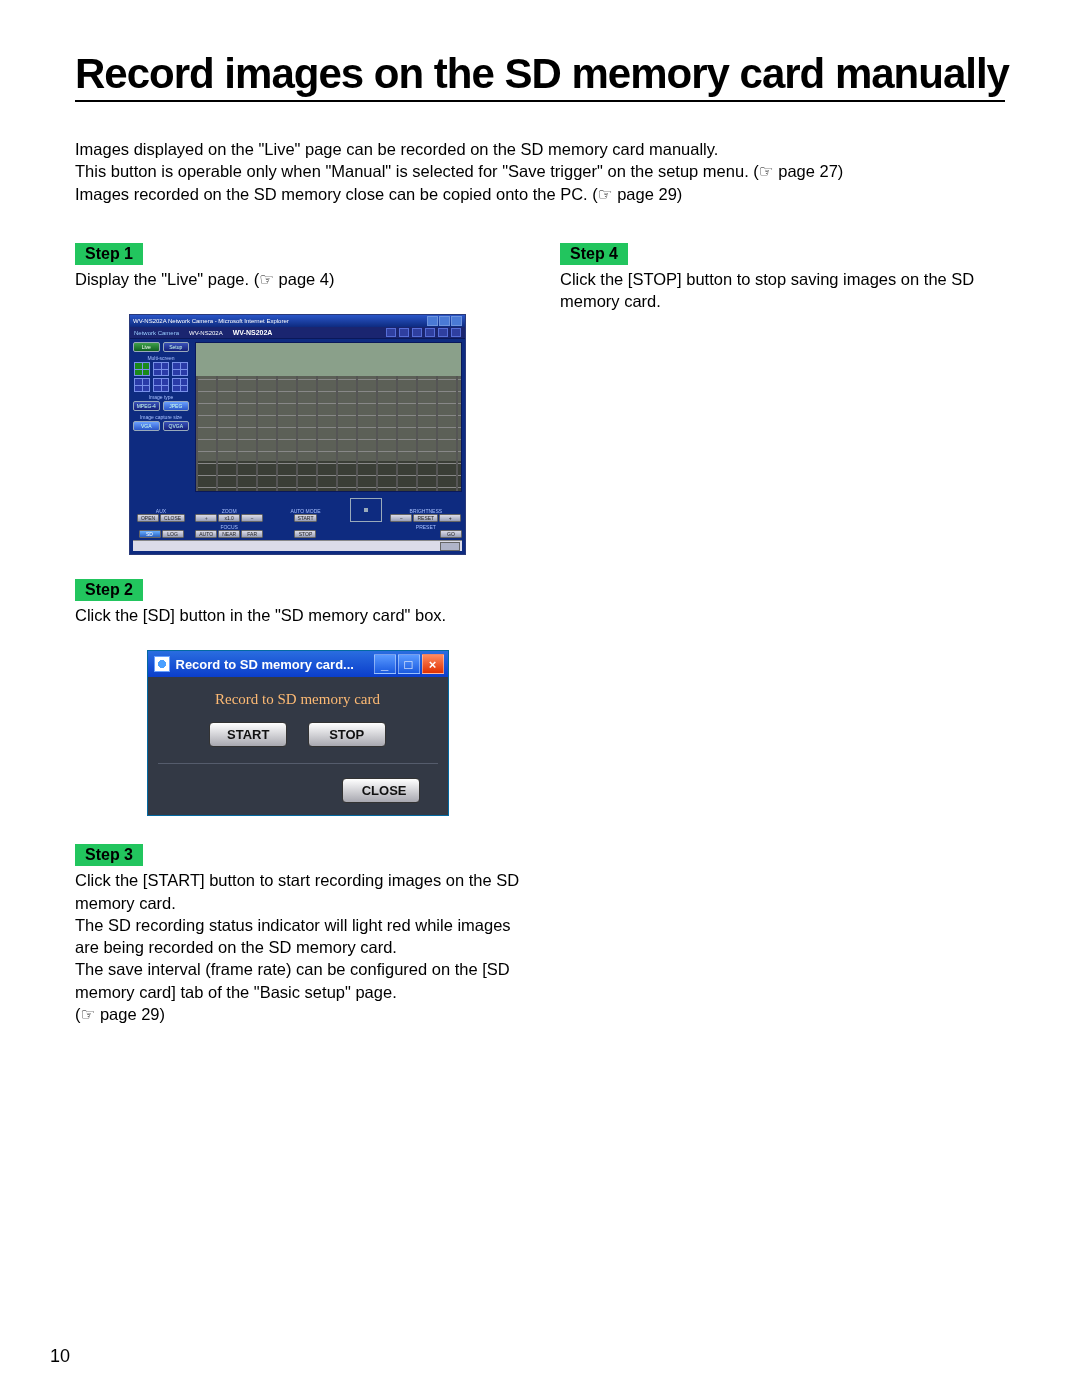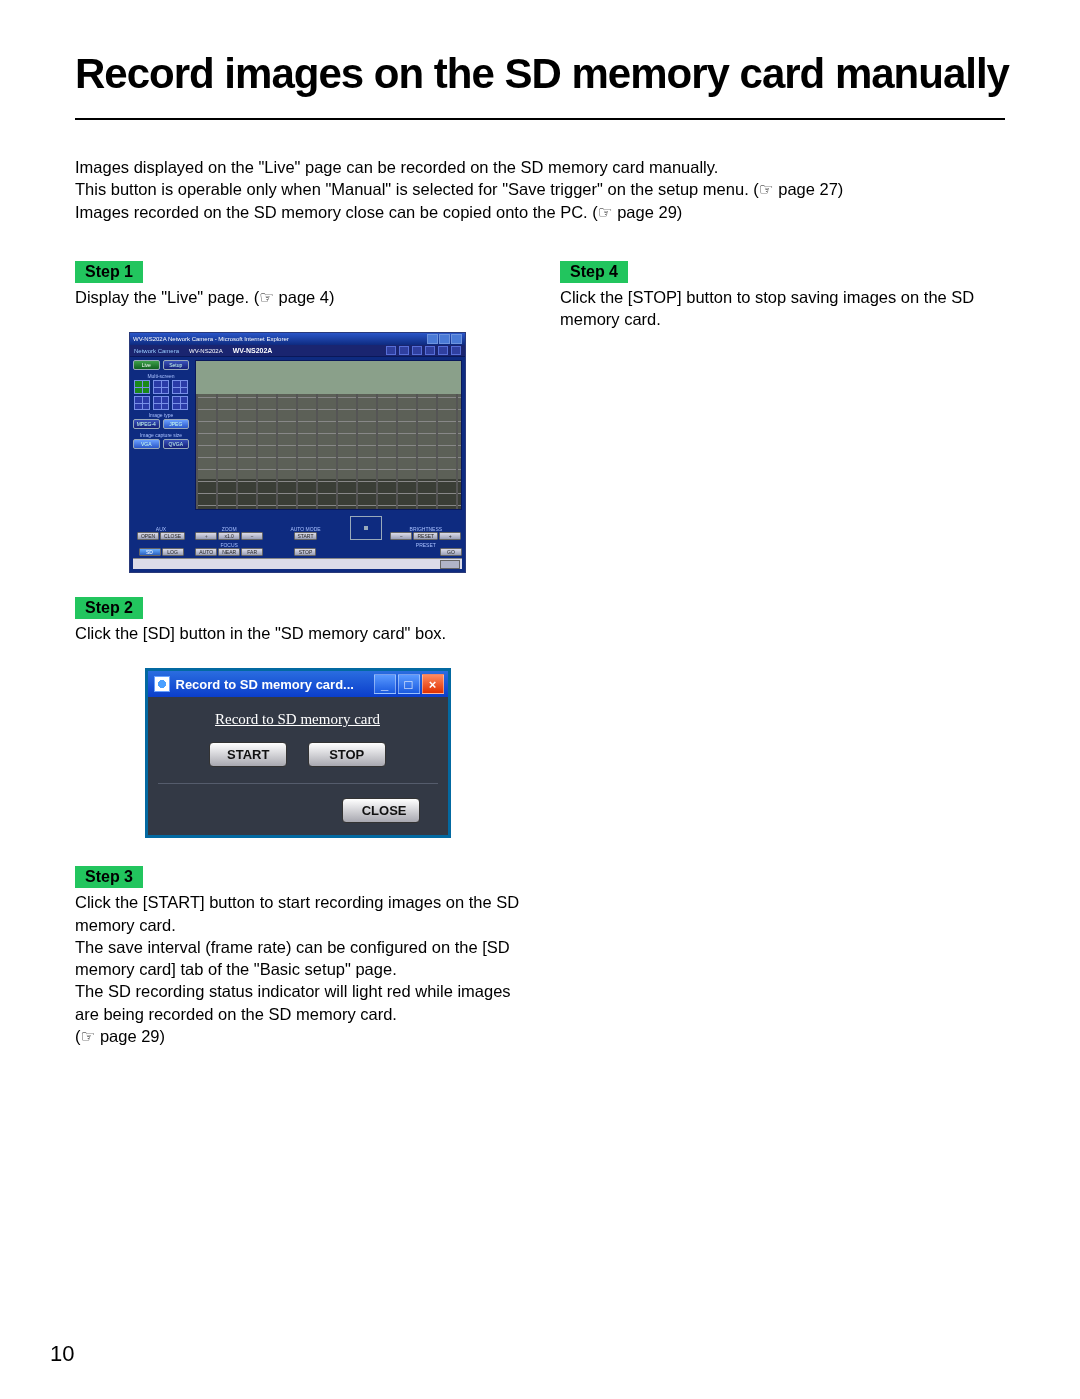--- a/index.html
+++ b/index.html
@@ -16,21 +16,21 @@
     box-sizing: border-box;
     padding: 50px 75px 0 75px;
   }
   .title {
     font-family: "Arial Black", Arial, sans-serif;
     font-size: 42px;
     font-weight: 900;
     letter-spacing: -1px;
     margin: 0 0 6px 0;
     border-bottom: 2px solid #000;
-    padding-bottom: 20px;
+    padding-bottom: 2px;
     white-space: nowrap;
     text-align: right;
   }
   .intro {
     margin-top: 36px;
     font-size: 16.5px;
     line-height: 1.35;
   }
   .columns {
     margin-top: 38px;
@@ -158,21 +158,21 @@
     min-width: 14px;
     text-align: center;
   }
   .cam-scroll { height: 10px; background: #dcdce8; position: relative; margin-top: 2px; border-top: 1px solid #888; }
   .cam-scroll::after { content: ""; position: absolute; right: 2px; top: 1px; width: 18px; height: 7px; background: #b0b4c8; border: 1px solid #666; }
 
   
   .sd-window {
     width: 300px;
     margin: 5px auto 28px auto;
-    border: 3px solid #0369a1;
+    border: 1px solid #0369a1;
     font-family: Tahoma, Arial, sans-serif;
   }
   .sd-titlebar {
     height: 26px;
     background: linear-gradient(#2a6de0, #0b3ecb);
     display: flex;
     align-items: center;
     padding: 0 4px 0 6px;
     font-size: 13px;
     color: #fff;
@@ -198,25 +198,24 @@
     display: flex; align-items: center; justify-content: center;
     box-sizing: border-box;
   }
   .sd-winbtn.close { background: linear-gradient(#ff8a60, #e03000); }
   .sd-body {
     background: #333945;
     padding: 14px 10px 12px;
     text-align: center;
   }
   .sd-heading {
-    color: #ffffff;
+    color: #fdba74;
     font-family: Georgia, "Times New Roman", serif;
     font-size: 15px;
     margin-bottom: 14px;
-    text-decoration: underline;
   }
   .sd-btn {
     display: inline-block;
     min-width: 78px;
     padding: 4px 12px;
     margin: 0 8px;
     border-radius: 4px;
     font-weight: bold;
     font-size: 13px;
     color: #111;
@@ -230,21 +229,21 @@
     padding-top: 14px;
     text-align: right;
     padding-right: 10px;
   }
 
   
   .page-number {
     position: absolute;
     left: 50px;
     bottom: 32px;
-    font-size: 22px;
+    font-size: 18px;
   }
 </style>
 </head>
 <body>
 
 <div class="page">
 
   <h1 class="title">Record images on the SD memory card manually</h1>
 
   <div class="intro">
@@ -417,22 +416,22 @@
           <div class="sd-row2">
             <span class="sd-btn">CLOSE</span>
           </div>
         </div>
       </div>
 
       <div>
         <span class="step-chip">Step 3</span>
         <div class="step-body">
           <div>Click the [START] button to start recording images on the SD memory card.</div>
+          <div>The SD recording status indicator will light red while images are being recorded on the SD memory card.</div>
           <div>The save interval (frame rate) can be configured on the [SD memory card] tab of the "Basic setup" page.</div>
-          <div>The SD recording status indicator will light red while images are being recorded on the SD memory card.</div>
           <div>
             <span>(</span><span class="ref">page 29</span><span>)</span>
           </div>
         </div>
       </div>
 
     </div>
 
     <div class="col">
       <div>

